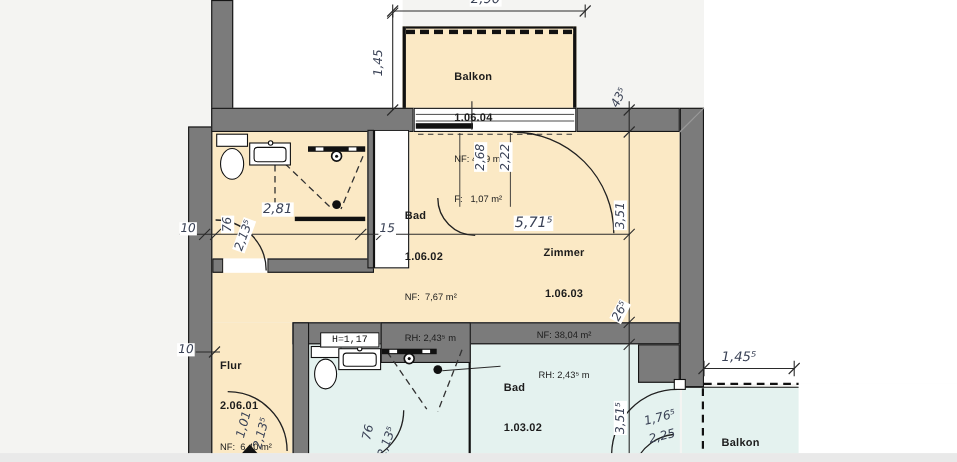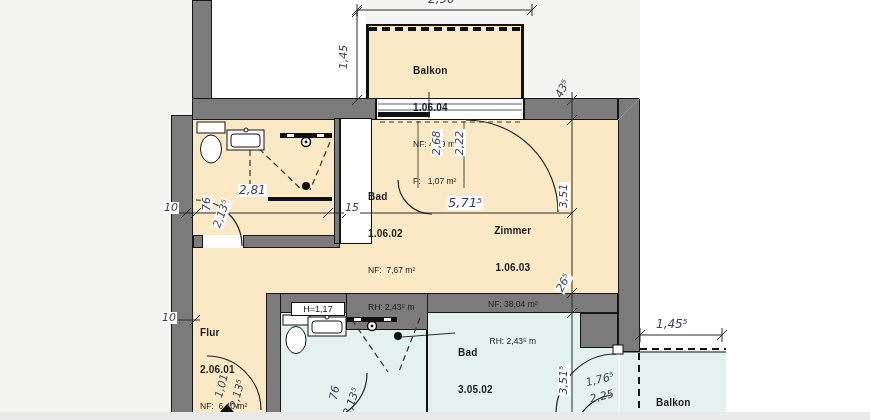--- a/index.html
+++ b/index.html
@@ -193,55 +193,55 @@
 
   <div class="abs roomlabel" style="left:200px;top:302px;">
     <div class="nm">Flur</div>
     <div class="nm">2.06.01</div>
     <div>NF:  6,40 m²</div>
     
   </div>
 
   <div class="abs roomlabel" style="left:458px;top:322px;">
     <div class="nm">Bad</div>
-    <div class="nm">3.05.02</div>
+    <div class="nm">1.03.02</div>
     
     
   </div>
 
   <div class="abs roomlabel" style="left:478px;top:402px;">
     
   </div>
 
   <div class="abs roomlabel" style="left:656px;top:372px;">
     <div class="nm">Balkon</div>
     
     
     
   </div>
 
   <div class="abs dim md" style="left:427px;top:-7px;">2,90</div>
   <div class="abs dim" style="left:163px;top:202px;">10</div>
   <div class="abs dim md" style="left:238px;top:184px;">2,81</div>
   <div class="abs dim" style="left:344px;top:202px;">15</div>
-  <div class="abs dim lg" style="left:447px;top:196px;font-style:italic;">5,71⁵</div>
+  <div class="abs dim lg" style="left:467px;top:196px;font-style:italic;">5,71⁵</div>
   <div class="abs dim" style="left:161px;top:312px;">10</div>
   <div class="abs dim md" style="left:655px;top:318px;background:transparent;">1,45⁵</div>
 
   <div class="abs dim rot" style="left:344px;top:57px;transform:translate(-50%,-50%) rotate(-90deg);background:transparent;">1,45</div>
   <div class="abs dim rot" style="left:563px;top:89px;transform:translate(-50%,-50%) rotate(-62deg);background:transparent;">43⁵</div>
   <div class="abs dim rot" style="left:564px;top:196px;transform:translate(-50%,-50%) rotate(-90deg);">3,51</div>
   <div class="abs dim rot" style="left:564px;top:283px;transform:translate(-50%,-50%) rotate(-62deg);">26⁵</div>
   <div class="abs dim rot" style="left:564px;top:380px;transform:translate(-50%,-50%) rotate(-90deg);">3,51⁵</div>
   <div class="abs dim rot" style="left:207px;top:204px;transform:translate(-50%,-50%) rotate(-90deg);">76</div>
   <div class="abs dim rot" style="left:222px;top:214px;transform:translate(-50%,-50%) rotate(-70deg);">2,13⁵</div>
   <div class="abs dim rot" style="left:437px;top:143px;transform:translate(-50%,-50%) rotate(-90deg);">2,68</div>
   <div class="abs dim rot" style="left:460px;top:143px;transform:translate(-50%,-50%) rotate(-90deg);">2,22</div>
   <div class="abs dim rot" style="left:222px;top:386px;transform:translate(-50%,-50%) rotate(-75deg);background:transparent;">1,01</div>
   <div class="abs dim rot" style="left:238px;top:394px;transform:translate(-50%,-50%) rotate(-75deg);background:transparent;">2,13⁵</div>
   <div class="abs dim rot" style="left:335px;top:393px;transform:translate(-50%,-50%) rotate(-78deg);background:transparent;">76</div>
   <div class="abs dim rot" style="left:352px;top:402px;transform:translate(-50%,-50%) rotate(-70deg);background:transparent;">2,13⁵</div>
   <div class="abs dim rot" style="left:600px;top:380px;transform:translate(-50%,-50%) rotate(-14deg);background:transparent;">1,76⁵</div>
   <div class="abs dim rot" style="left:602px;top:397px;transform:translate(-50%,-50%) rotate(-14deg);background:transparent;">2,25</div>
 
-  <div class="abs hbox" style="left:291px;top:302px;width:54px;height:14px;">H=1,17</div>
+  <div class="abs hbox" style="left:291px;top:302px;width:54px;height:14px;font-family:Liberation Mono, monospace;">H=1,17</div>
 
 </div>
 
 </body></html>

